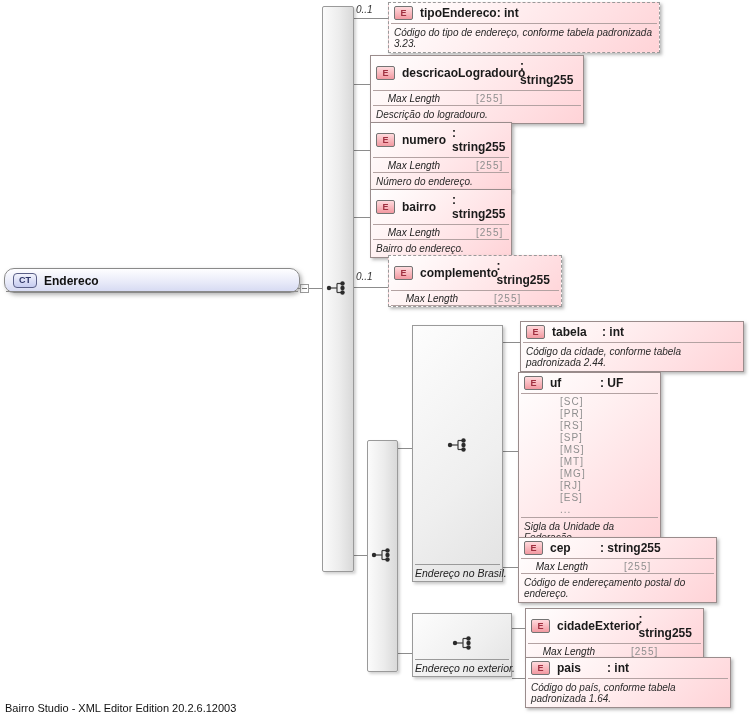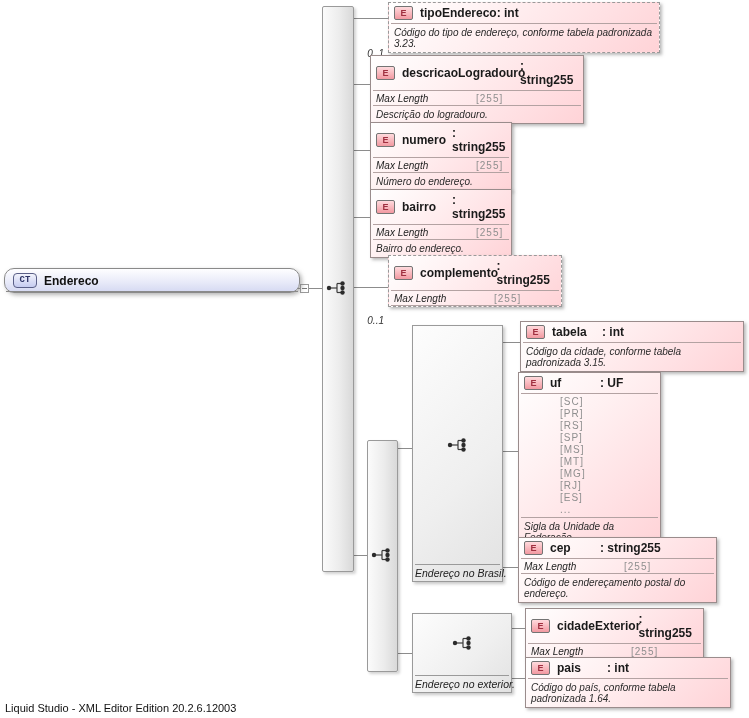--- a/index.html
+++ b/index.html
@@ -25,21 +25,21 @@
   
   .ct-box{
     position:absolute;border:1px solid #8a8a8a;border-radius:10px;
     background:linear-gradient(180deg,#fefeff 0%,#e9ebf9 55%,#d5d9f2 100%);
     box-shadow:2px 2px 4px rgba(120,120,120,0.55);
   }
   .ct-title{display:flex;align-items:center;padding:4px 8px 3px 8px;}
   .ct-badge{
     display:inline-block;width:22px;height:13px;line-height:13px;text-align:center;
     font-size:9px;font-weight:bold;color:#2e3566;border:1px solid #5a5f87;border-radius:4px;
-    background:linear-gradient(180deg,#f1f2fc,#c6ccf0);margin-right:7px;flex:0 0 auto;font-family:Liberation Mono, monospace;
+    background:linear-gradient(180deg,#f1f2fc,#c6ccf0);margin-right:7px;flex:0 0 auto;
   }
   .ct-name{font-size:12px;font-weight:bold;color:#111;}
   .ct-sep{border-top:1px solid #8a8a8a;margin:0 1px;}
   .ct-desc{font-style:italic;font-size:10px;color:#222;padding:3px 8px 4px 8px;}
   
   .el{
     position:absolute;border:1px solid #9a8c8c;
     background:linear-gradient(135deg,#ffffff 0%,#fff1f2 35%,#ffe1e4 70%,#ffd3d7 100%);
     box-shadow:2px 2px 3px rgba(130,130,130,0.55);box-sizing:border-box;
   }
@@ -47,36 +47,36 @@
   .el-title{display:flex;align-items:center;padding:3px 5px 3px 5px;}
   .e-badge{
     display:inline-block;width:17px;height:12px;line-height:12px;text-align:center;
     font-size:9px;font-weight:bold;color:#a03040;border:1px solid #737373;border-radius:2px;
     background:linear-gradient(180deg,#ffdadd,#f299a1);margin-right:7px;flex:0 0 auto;
   }
   .el-name{font-size:12px;font-weight:bold;color:#1a1a1a;display:inline-block;min-width:50px;}
   .el-type{font-size:12px;font-weight:bold;color:#1a1a1a;}
   .sep{border-top:1px solid #b3a2a2;margin:0 2px;}
   .facet{display:flex;padding:2px 5px 1px 5px;font-size:10px;}
-  .facet-label{font-style:italic;color:#222;min-width:64px;flex:0 0 auto;}
+  .facet-label{font-style:italic;color:#222;min-width:64px;flex:0 0 auto;text-align:right;}
   .facet-value{color:#8f8f8f;letter-spacing:1px;padding-left:36px;}
   .enum-values div{line-height:12px;}
   .el-desc{font-style:italic;font-size:10px;color:#2a2a2a;padding:3px 5px 3px 5px;}
   
   .group-box{
     position:absolute;border:1px solid #9a9a9a;
     background:linear-gradient(135deg,#fdfdfd 0%,#efefef 60%,#e2e2e2 100%);
     box-shadow:2px 2px 3px rgba(0,0,0,0.22);box-sizing:border-box;
   }
   .group-label{
     position:absolute;left:2px;right:2px;bottom:2px;border-top:1px solid #9a9a9a;
     padding-top:2px;font-style:italic;font-size:10.5px;color:#222;text-align:center;
     white-space:nowrap;
   }
-  .card-label{position:absolute;font-style:italic;font-size:10px;color:#333;width:28px;text-align:right;margin-top:44px;}
+  .card-label{position:absolute;font-style:italic;font-size:10px;color:#333;width:28px;text-align:left;}
   .status-bar{position:absolute;left:5px;top:702px;font-size:11px;color:#111;}
 </style>
 </head>
 <body>
 
 <div id="canvas">
 
   <div class="hline" style="left:298px;top:288px;width:29px;"></div>
   <div class="hline" style="left:352px;top:18px;width:36px;"></div>
   <div class="hline" style="left:352px;top:84px;width:18px;"></div>
@@ -206,42 +206,42 @@
       <line x1="11" y1="2.5" x2="16" y2="2.5" stroke="#3a3a3a" stroke-width="1.2"></line>
       <line x1="11" y1="11.5" x2="16" y2="11.5" stroke="#3a3a3a" stroke-width="1.2"></line>
       <circle cx="3" cy="7" r="2.2" fill="#2b2b2b"></circle>
       <circle cx="16.5" cy="2.5" r="2.2" fill="#2b2b2b"></circle>
       <circle cx="16.5" cy="7" r="2.2" fill="#2b2b2b"></circle>
       <circle cx="16.5" cy="11.5" r="2.2" fill="#2b2b2b"></circle>
     </svg>
     <div class="group-label">Endereço no Brasil.</div>
   </div>
 
-  <div class="group-box" style="left:412px;top:613px;width:100px;height:80px;">
+  <div class="group-box" style="left:412px;top:613px;width:100px;height:64px;">
     <svg class="glyph" style="left:39px;top:22px;" width="22" height="14" viewBox="0 0 22 14">
       <line x1="3" y1="7" x2="11" y2="7" stroke="#3a3a3a" stroke-width="1.2"></line>
       <line x1="11" y1="2.5" x2="11" y2="11.5" stroke="#3a3a3a" stroke-width="1.2"></line>
       <line x1="11" y1="2.5" x2="16" y2="2.5" stroke="#3a3a3a" stroke-width="1.2"></line>
       <line x1="11" y1="11.5" x2="16" y2="11.5" stroke="#3a3a3a" stroke-width="1.2"></line>
       <circle cx="3" cy="7" r="2.2" fill="#2b2b2b"></circle>
       <circle cx="16.5" cy="2.5" r="2.2" fill="#2b2b2b"></circle>
       <circle cx="16.5" cy="7" r="2.2" fill="#2b2b2b"></circle>
       <circle cx="16.5" cy="11.5" r="2.2" fill="#2b2b2b"></circle>
     </svg>
     <div class="group-label">Endereço no exterior.</div>
   </div>
 
   <div class="el" style="left:520px;top:321px;width:224px;">
     <div class="el-title">
       <span class="e-badge">E</span>
       <span class="el-name">tabela</span>
       <span class="el-type">: int</span>
     </div>
     <div class="sep"></div>
-    <div class="el-desc">Código da cidade, conforme tabela padronizada 3.15.</div>
+    <div class="el-desc">Código da cidade, conforme tabela padronizada 2.44.</div>
   </div>
 
   <div class="el" style="left:518px;top:372px;width:143px;">
     <div class="el-title">
       <span class="e-badge">E</span>
       <span class="el-name">uf</span>
       <span class="el-type">: UF</span>
     </div>
     <div class="sep"></div>
     <div class="facet">
@@ -293,15 +293,15 @@
   <div class="el" style="left:525px;top:657px;width:206px;">
     <div class="el-title">
       <span class="e-badge">E</span>
       <span class="el-name">pais</span>
       <span class="el-type">: int</span>
     </div>
     <div class="sep"></div>
     <div class="el-desc">Código do país, conforme tabela padronizada 1.64.</div>
   </div>
 
-  <div class="status-bar">Liquid Studio - XML Editor Edition 20.2.6.12003</div>
+  <div class="status-bar">Bairro Studio - XML Editor Edition 20.2.6.12003</div>
 
 </div>
 
 </body></html>

